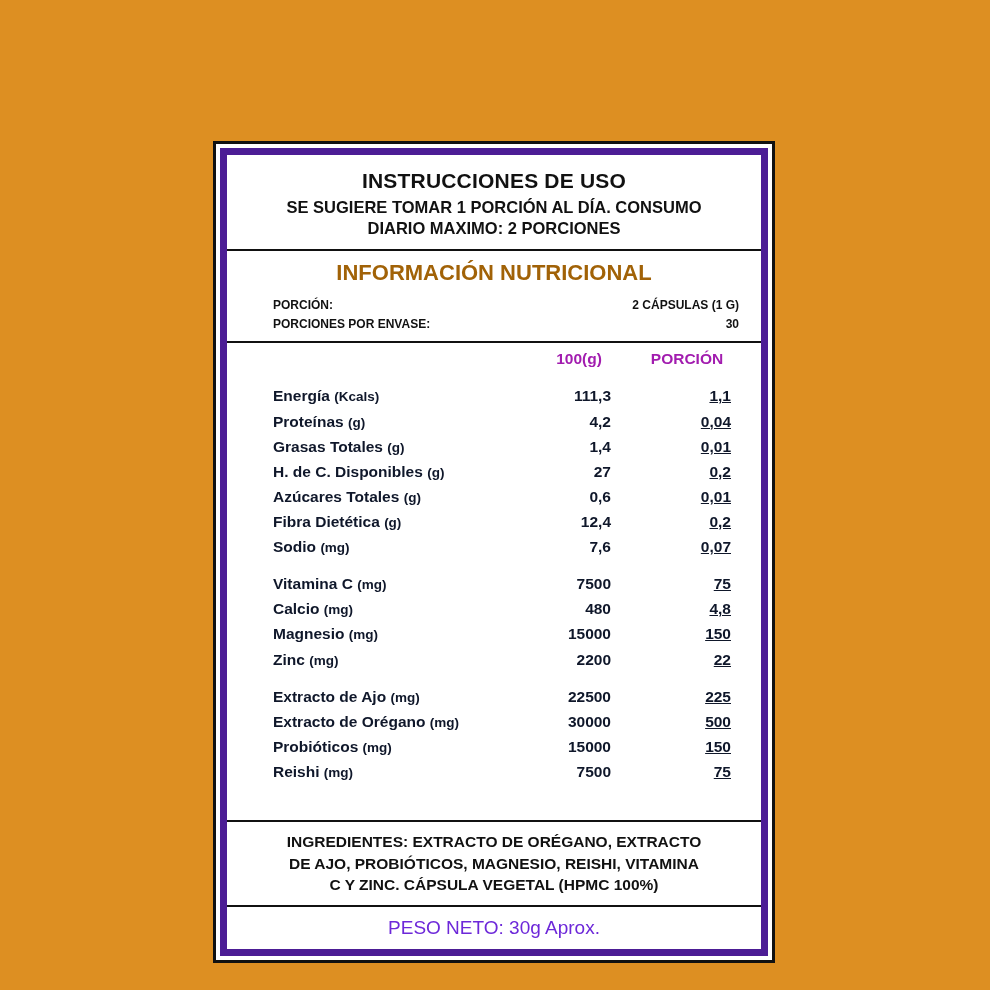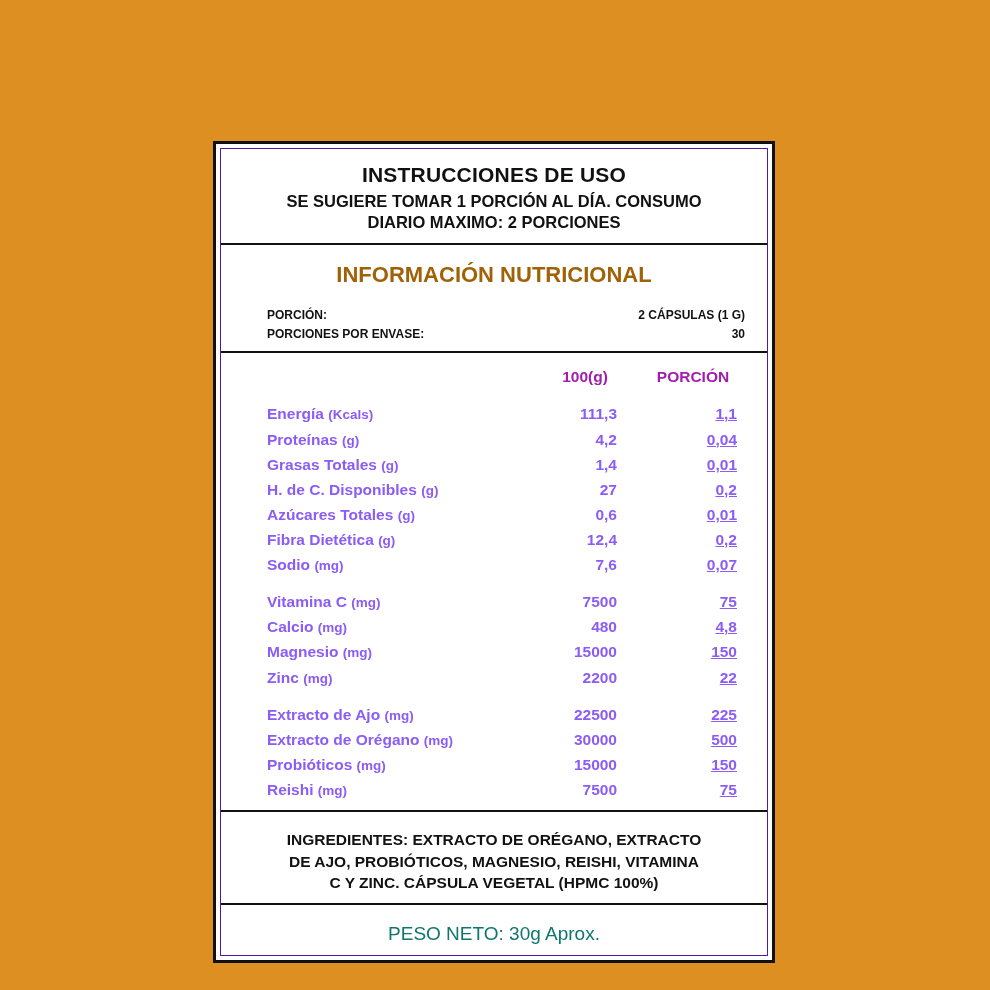--- a/index.html
+++ b/index.html
@@ -25,25 +25,24 @@
     width: 562px;
     height: 822px;
     background: #ffffff;
     border: 3px solid #111111;
     box-sizing: border-box;
     padding: 4px;
   }
   .panel-inner {
     width: 100%;
     height: 100%;
-    border: 1px solid #4c1d95;
+    border: 7px solid #4c1d95;
     box-sizing: border-box;
     display: flex;
     flex-direction: column;
-    gap: 8px;
   }
   .sect {
     box-sizing: border-box;
   }
   .rule-bottom {
     border-bottom: 2px solid #111111;
   }
 
   
   .instructions {
@@ -98,21 +97,21 @@
     color: #a21caf;
     margin-bottom: 15px;
   }
   .col-head .c-name { flex: 1 1 auto; }
   .col-head .c-100 { width: 112px; text-align: center; }
   .col-head .c-por { width: 104px; text-align: center; }
 
   .trow {
     display: flex;
     font-size: 15.5px;
-    color: #8b5cf6;
+    color: #0f172a;
     line-height: 1.62;
   }
   .trow .c-name {
     flex: 1 1 auto;
     font-weight: bold;
     white-space: nowrap;
   }
   .trow .c-name .unit { font-weight: bold; font-size: 13.5px; }
   .trow .c-100 { width: 112px; text-align: right; padding-right: 16px; font-weight: bold; }
   .trow .c-por { width: 104px; text-align: right; padding-right: 8px; font-weight: bold; text-decoration: underline; }
@@ -124,21 +123,21 @@
     text-align: center;
     font-size: 15.5px;
     font-weight: bold;
     color: #111;
     line-height: 1.4;
   }
   
   .netweight {
     text-align: center;
     font-size: 19px;
-    color: #0f766e;
+    color: #6d28d9;
     padding: 10px 0 10px 0;
   }
 </style>
 </head>
 <body>
 
 <div class="page">
   <div class="panel">
     <div class="panel-inner">
 

